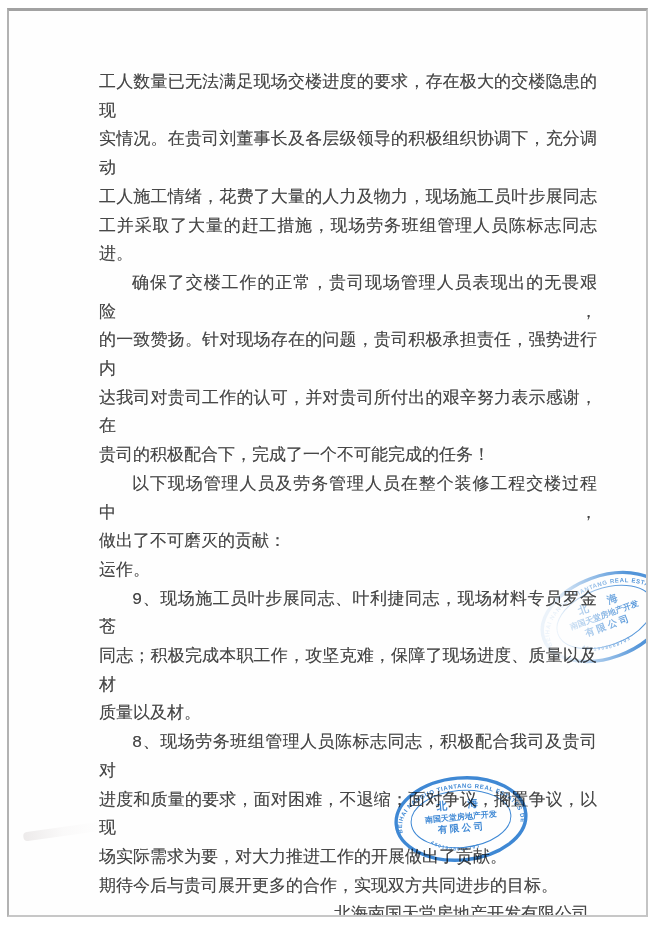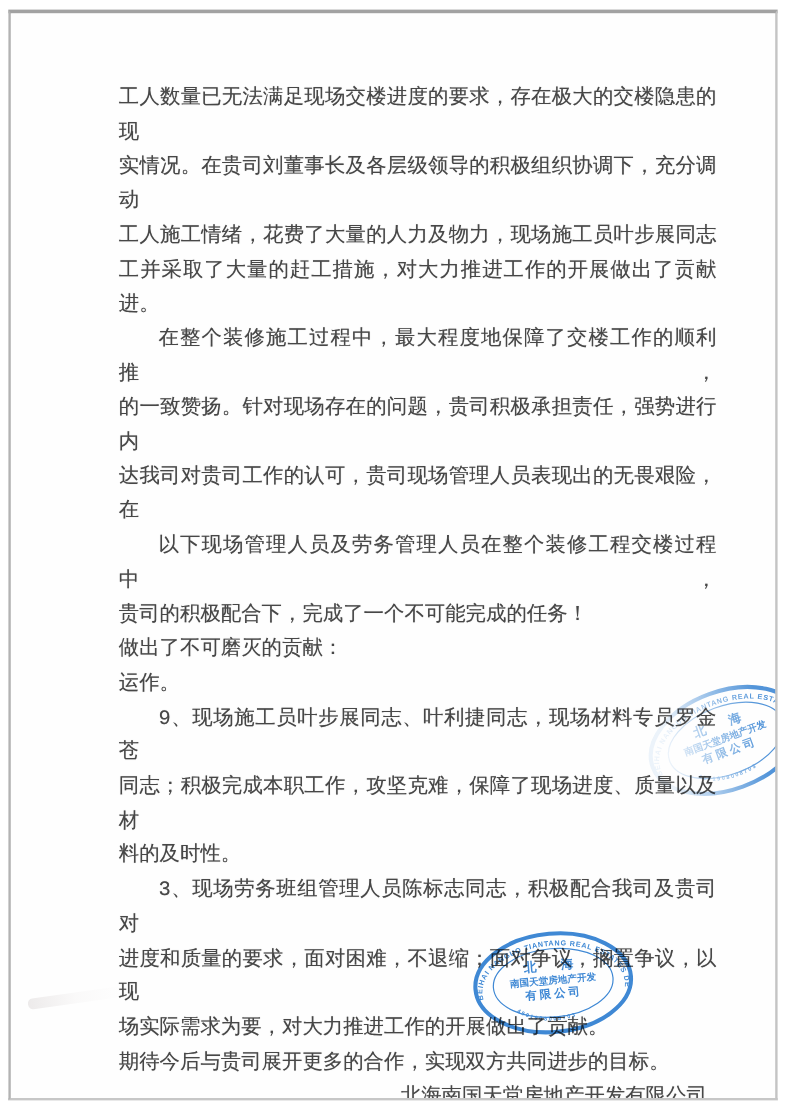--- a/index.html
+++ b/index.html
@@ -68,38 +68,38 @@
 </head>
 <body>
 
 <div class="page">
 
   <div class="text-block">
 
     <div class="line">工人数量已无法满足现场交楼进度的要求，存在极大的交楼隐患的现</div>
     <div class="line">实情况。在贵司刘董事长及各层级领导的积极组织协调下，充分调动</div>
     <div class="line">工人施工情绪，花费了大量的人力及物力，现场施工员叶步展同志</div>
-    <div class="line">工并采取了大量的赶工措施，对大力推进工作的开展做出了贡献</div>
+    <div class="line">工并采取了大量的赶工措施，现场劳务班组管理人员陈标志同志</div>
     <div class="line end">进。</div>
 
-    <div class="line indent">在整个装修施工过程中，最大程度地保障了交楼工作的顺利推，</div>
+    <div class="line indent">确保了交楼工作的正常，贵司现场管理人员表现出的无畏艰险，</div>
     <div class="line">的一致赞扬。针对现场存在的问题，贵司积极承担责任，强势进行内</div>
-    <div class="line">达我司对贵司工作的认可，贵司现场管理人员表现出的无畏艰险，在</div>
+    <div class="line">达我司对贵司工作的认可，并对贵司所付出的艰辛努力表示感谢，在</div>
+    <div class="line end">贵司的积极配合下，完成了一个不可能完成的任务！</div>
+
     <div class="line indent">以下现场管理人员及劳务管理人员在整个装修工程交楼过程中，</div>
-
-    <div class="line end">贵司的积极配合下，完成了一个不可能完成的任务！</div>
     <div class="line end">做出了不可磨灭的贡献：</div>
 
     <div class="line end">运作。</div>
 
     <div class="line indent">9、现场施工员叶步展同志、叶利捷同志，现场材料专员罗金苍</div>
     <div class="line">同志；积极完成本职工作，攻坚克难，保障了现场进度、质量以及材</div>
-    <div class="line end">料的及时性。</div>
+    <div class="line end">质量以及材。</div>
 
-    <div class="line indent">3、现场劳务班组管理人员陈标志同志，积极配合我司及贵司对</div>
+    <div class="line indent">8、现场劳务班组管理人员陈标志同志，积极配合我司及贵司对</div>
     <div class="line">进度和质量的要求，面对困难，不退缩；面对争议，搁置争议，以现</div>
     <div class="line end">场实际需求为要，对大力推进工作的开展做出了贡献。</div>
 
     <div class="line end">期待今后与贵司展开更多的合作，实现双方共同进步的目标。</div>
 
     <div class="line sig">北海南国天堂房地产开发有限公司</div>
     <div class="line sig date">2019年1月17日</div>
   </div>
 
   <svg class="stamp bottom" viewBox="-70 -46 140 92">

